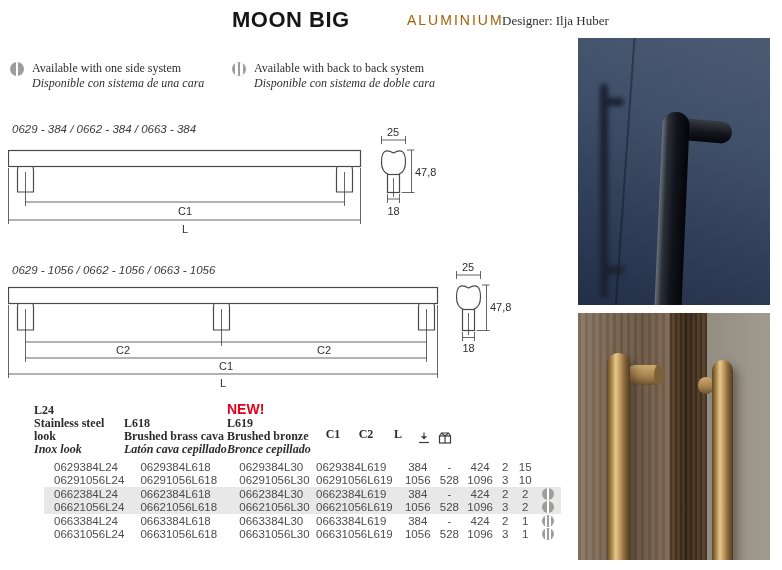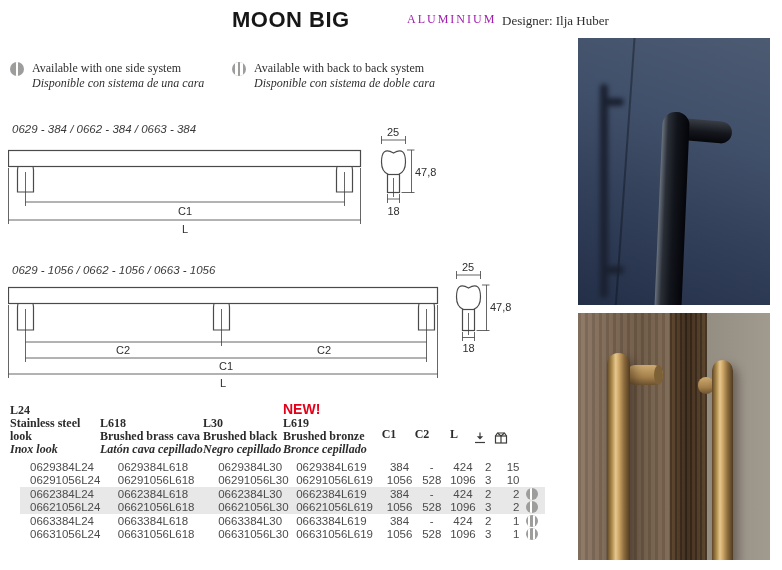--- a/index.html
+++ b/index.html
@@ -3,21 +3,21 @@
 <meta charset="utf-8">
 <style>
   * { margin:0; padding:0; box-sizing:border-box; }
   html,body { background:#fff; }
   body { font-family:"Liberation Sans",sans-serif; color:#3c3c3b; }
   .page { position:relative; width:782px; height:570px; background:#fff; overflow:hidden; }
 
   
   .hdr-codes { position:absolute; left:10px; top:5px; font-size:24px; letter-spacing:1.5px; color:#4a4a4a; }
   .hdr-name  { position:absolute; left:232px; top:7px; font-size:22px; font-weight:700; letter-spacing:.5px; color:#161616; }
-  .hdr-material { position:absolute; left:407px; top:12px; font-family:Liberation Serif, serif; font-size:12px; letter-spacing:2px; color:#a21caf; }
+  .hdr-material { position:absolute; left:407px; top:12px; font-family:Liberation Sans, sans-serif; font-size:14px; letter-spacing:2px; color:#a16207; }
   .hdr-designer { position:absolute; left:502px; top:13px; font-family:"Liberation Serif",serif; font-size:13px; color:#2e2e2e; }
 
   
   .legend-item { position:absolute; top:61px; display:flex; gap:8px; align-items:flex-start; }
   .legend-one { left:10px; } .legend-two { left:232px; }
   .legend-text { font-family:"Liberation Serif",serif; font-size:12px; line-height:14.5px; color:#2f2f2f; }
   .legend-es { font-style:italic; }
 
   .sysicon { display:inline-block; width:14px; height:14px; border-radius:50%;
              background:var(--icon_gray,#9d9d9c); position:relative; overflow:hidden; flex:none; margin-top:1px; }
@@ -30,30 +30,30 @@
   
   .drw { position:absolute; }
   .drw-1 { left:8px; top:120px; }
   .drw-2 { left:8px; top:262px; }
   .drw .shape { fill:#fff; stroke:#4a4a4a; stroke-width:1.2; }
   .drw line { stroke:#3f3f3f; stroke-width:.8; }
   .drw text { font-family:"Liberation Sans",sans-serif; font-size:11px; fill:#2f2f2f; }
   .drw .lbl { font-style:italic; font-size:11.5px; fill:#3a3a3a; }
 
   
-  .ptable { position:absolute; left:0; top:403px; width:545px; font-size:11.5px; color:#4c4c4c; }
+  .ptable { position:absolute; left:16px; top:403px; width:545px; font-size:11.5px; color:#4c4c4c;padding-left:8px; }
   .thead { display:flex; align-items:flex-end; padding-left:10px; margin-bottom:4px; }
   .fin-col { font-family:"Liberation Serif",serif; font-weight:700; font-size:12px; line-height:13px; color:#2c2c2c; }
   .fes { font-style:italic; }
   .fnew { color:var(--new_red,#e2001a); font-family:"Liberation Sans",sans-serif; font-weight:700; font-size:14px; margin-bottom:1px; }
   .dim-h { font-family:"Liberation Serif",serif; font-weight:700; font-size:12px; color:#2c2c2c; padding-bottom:14px; }
   .icon-h { padding-bottom:12px; display:flex; justify-content:center; }
   .w0{width:90px} .w1{width:103px} .w2{width:80px} .w3{width:89px}
   .wc1{width:34px;text-align:center} .wc2{width:32px;text-align:center} .wl{width:32px;text-align:center}
-  .wfx{width:20px;text-align:center} .wbx{width:22px;text-align:right} .wsys{width:26px}
+  .wfx{width:20px;text-align:center} .wbx{width:22px;text-align:center} .wsys{width:26px}
   .trow { display:flex; height:13.5px; align-items:center; padding-left:10px;margin-left:20px; }
   .trow.hl { background:var(--row_highlight,#e8e8e8); }
   .cell { white-space:nowrap; }
   .sys { display:flex; align-items:center; padding-left:6px; }
   .trow .sysicon { width:12px; height:12px; margin-top:0; }
   .trow .sysicon::before, .trow .sysicon::after { width:2.2px; }
   .trow .sysicon.two::before { left:2.7px; }
   .trow .sysicon.two::after { right:2.7px; }
   .hicon { stroke:#3c3c3b; fill:none; stroke-width:1.2; }
 
@@ -196,25 +196,20 @@
       <div class="fin-col w0">
         <div>L24</div>
         <div>Stainless steel look</div>
         <div class="fes">Inox look</div>
       </div>
       <div class="fin-col w1">
         <div>L618</div>
         <div>Brushed brass cava</div>
         <div class="fes">Latón cava cepillado</div>
       </div>
-      <div class="fin-col w2">
-        <div>L30</div>
-        <div>Brushed black</div>
-        <div class="fes">Negro cepillado</div>
-      </div>
       <div class="fin-col w3">
         <div class="fnew">NEW!</div>
         <div>L619</div>
         <div>Brushed bronze</div>
         <div class="fes">Bronce cepillado</div>
       </div>
       <div class="dim-h wc1">C1</div>
       <div class="dim-h wc2">C2</div>
       <div class="dim-h wl">L</div>
       <div class="icon-h wfx">

